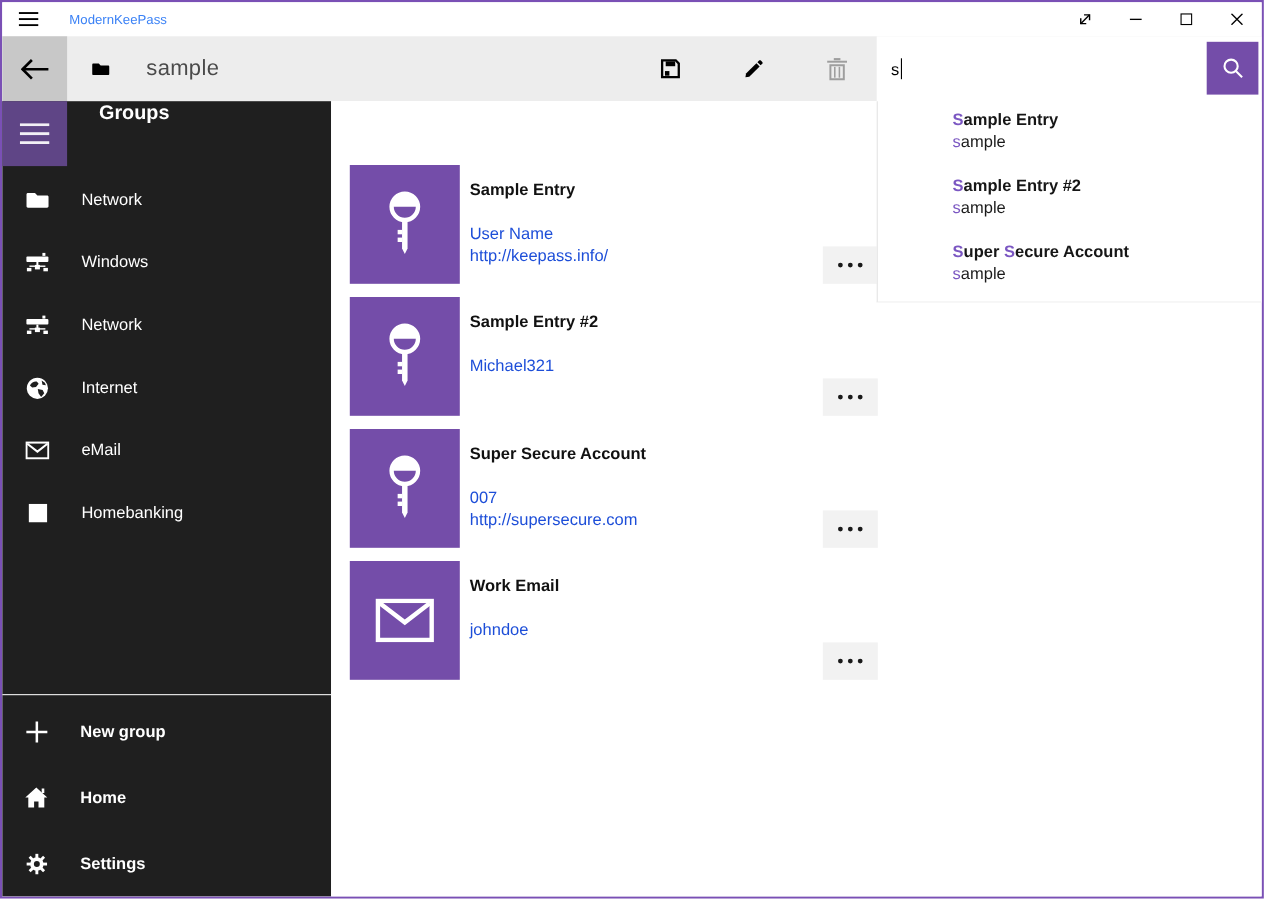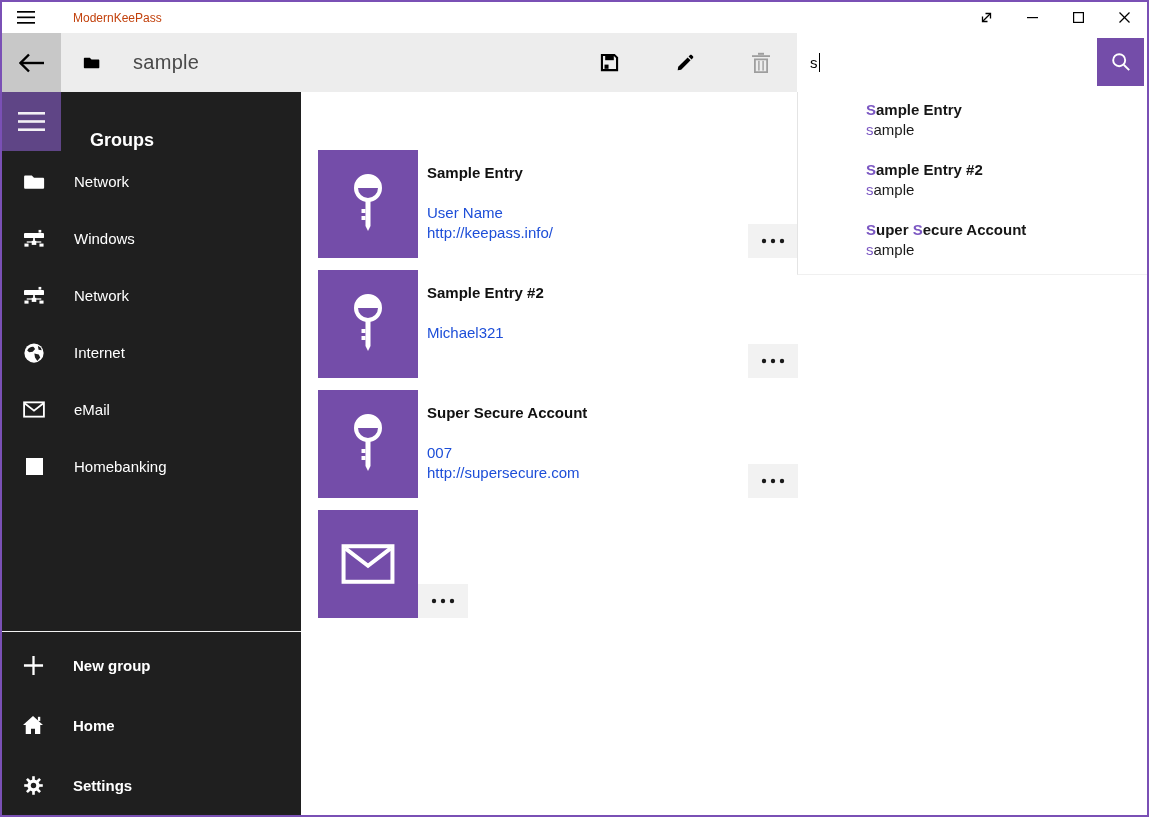--- a/index.html
+++ b/index.html
@@ -5,41 +5,41 @@
   html,body { margin:0; padding:0; background:#ffffff; }
   * { box-sizing:border-box; }
   .window {
     position:relative; width:1149px; height:817px;
     border:2px solid #7a50b5; background:#ffffff; overflow:hidden;
     font-family:"Liberation Sans", sans-serif; color:#1a1a1a;
   }
   
   .titlebar { height:31px; display:flex; align-items:center; background:#ffffff; }
   .tb-menu { width:34px; height:31px; display:flex; align-items:center; justify-content:center; margin-left:7px; }
-  .tb-title { font-size:12px; color:#c2410c; margin-left:30px; }
+  .tb-title { font-size:12px; color:#3b82f6; margin-left:20px; }
   .tb-spacer { flex:1; }
   .caption-btn { width:46px; height:31px; display:flex; align-items:center; justify-content:center; }
   
   .commandbar { height:59px; display:flex; background:#ededed; }
   .back-btn { width:59px; height:59px; background:#c8c8c8; display:flex; align-items:center; justify-content:center; flex:none; }
   .cb-main { flex:1; display:flex; align-items:center; }
   .cb-folder { margin-left:22px; display:flex; }
   .cb-title { margin-left:33px; font-size:20px; color:#4a4a4a; letter-spacing:0.3px; }
   .cb-spacer { flex:1; }
   .cb-btn { width:48px; height:59px; display:flex; align-items:center; justify-content:center; margin-left:28px; }
   .cb-btn.last { margin-right:12px; }
   
   .search-zone { width:350px; height:59px; background:#ffffff; position:relative; display:flex; align-items:center; flex:none; }
   .search-text { margin-left:13px; font-size:15px; color:#000; }
   .caret { display:inline-block; width:1px; height:19px; background:#000; vertical-align:-4px; margin-left:1px; }
   .search-btn { position:absolute; right:3px; top:5px; width:47px; height:48px; background:#744da9; display:flex; align-items:center; justify-content:center; }
   
   .app-body { display:flex; height:723px; }
   .sidebar { width:299px; background:#1f1f1f; color:#fff; display:flex; flex-direction:column; flex:none; }
-  .sidebar-top { height:59px; display:flex; align-items:flex-end; flex:none; }
+  .sidebar-top { height:59px; display:flex; align-items:flex-start; flex:none; }
   .nav-hamburger { width:59px; height:59px; background:#5f4586; display:flex; align-items:center; justify-content:center; flex:none; }
   .groups-heading { margin-left:29px; font-size:18px; font-weight:bold; color:#fff; }
   .nav-items { margin-top:2px; }
   .nav-item { height:57px; display:flex; align-items:center; }
   .nav-item .icn { width:22px; margin-left:21px; display:flex; justify-content:center; flex:none; }
   .nav-item .lbl { margin-left:29px; font-size:15px; color:#fff; }
   .sidebar-spacer { flex:1; }
   .sidebar-divider { height:1px; background:#f2f2f2; flex:none; }
   .footer-items { margin-top:3px; }
   .footer-item { height:60px; display:flex; align-items:center; }
@@ -393,20 +393,25 @@
 
         <div class="entry-row">
           <div class="tile">
             <svg width="54" height="40" viewBox="0 0 24 18">
                 <g stroke="#fff" stroke-width="1.8" fill="none">
                   <rect x="1" y="1" width="22" height="16"></rect>
                   <path d="M1.8 2 L12 9.8 L22.2 2"></path>
                 </g>
               </svg>
           </div>
+          <div class="entry-info">
+            <div class="entry-title">Work Email</div>
+            <div class="entry-user">johndoe</div>
+            <div class="entry-url"></div>
+          </div>
           <div class="more-btn">
             <svg width="26" height="6" viewBox="0 0 26 6">
                 <g fill="#1a1a1a">
                   <circle cx="4" cy="3" r="2.2"></circle>
                   <circle cx="13" cy="3" r="2.2"></circle>
                   <circle cx="22" cy="3" r="2.2"></circle>
                 </g>
               </svg>
           </div>
         </div>

